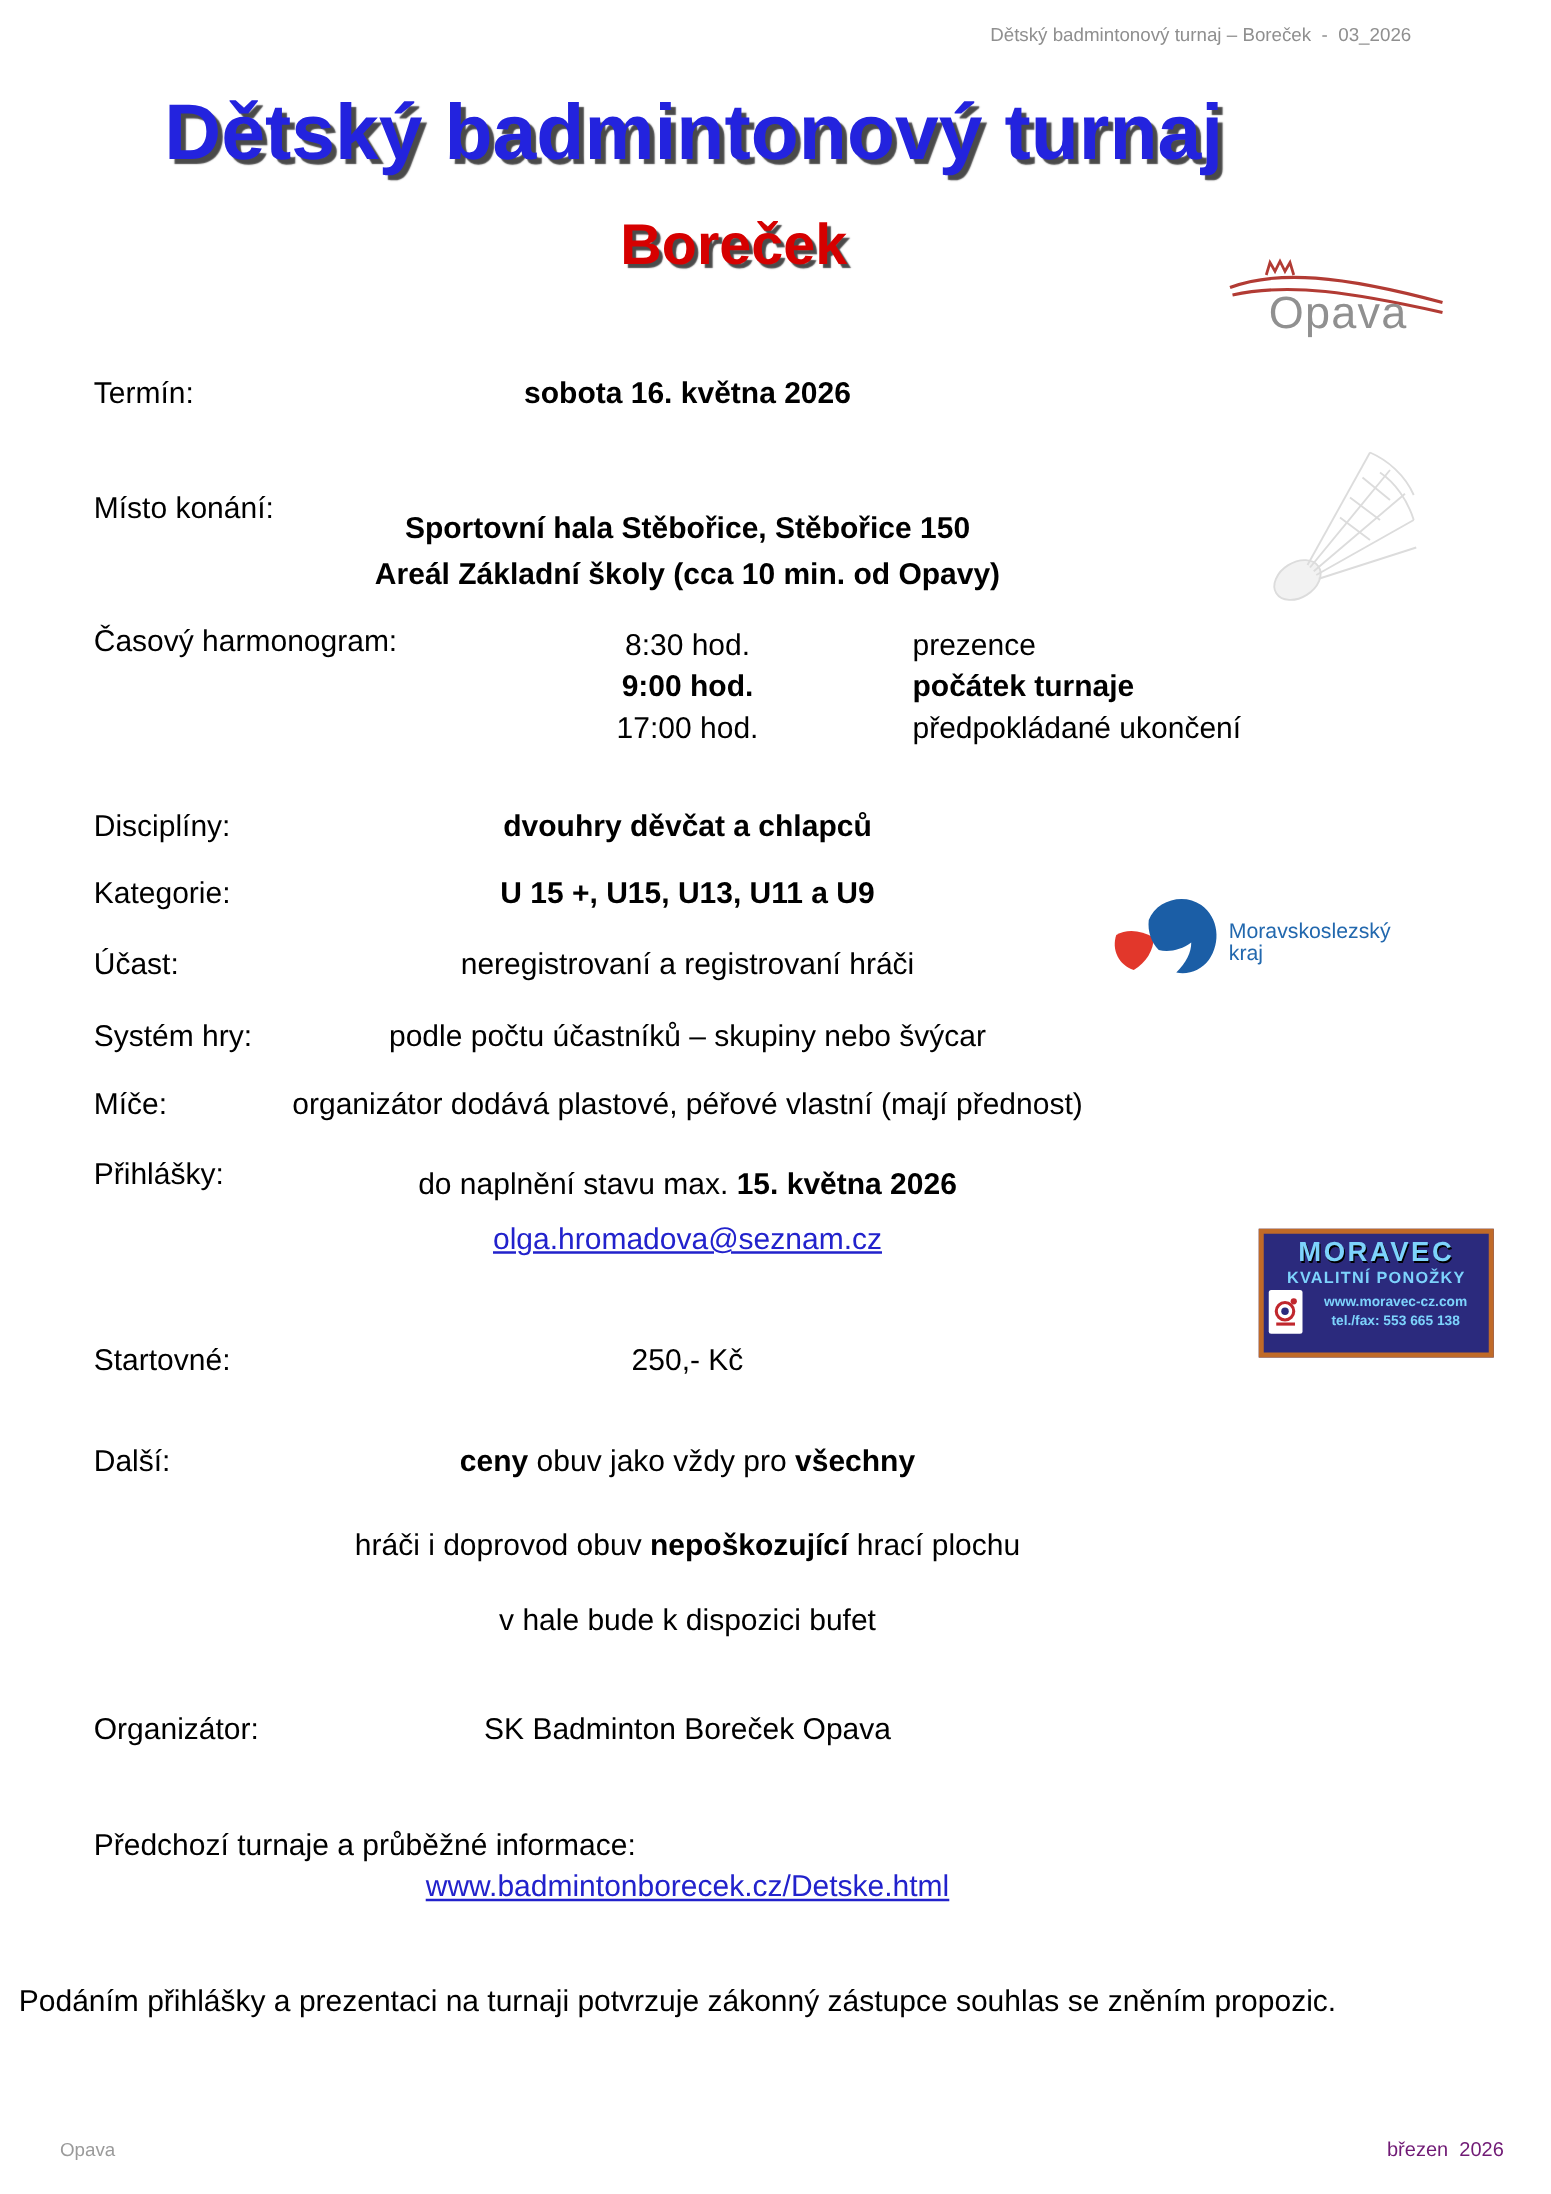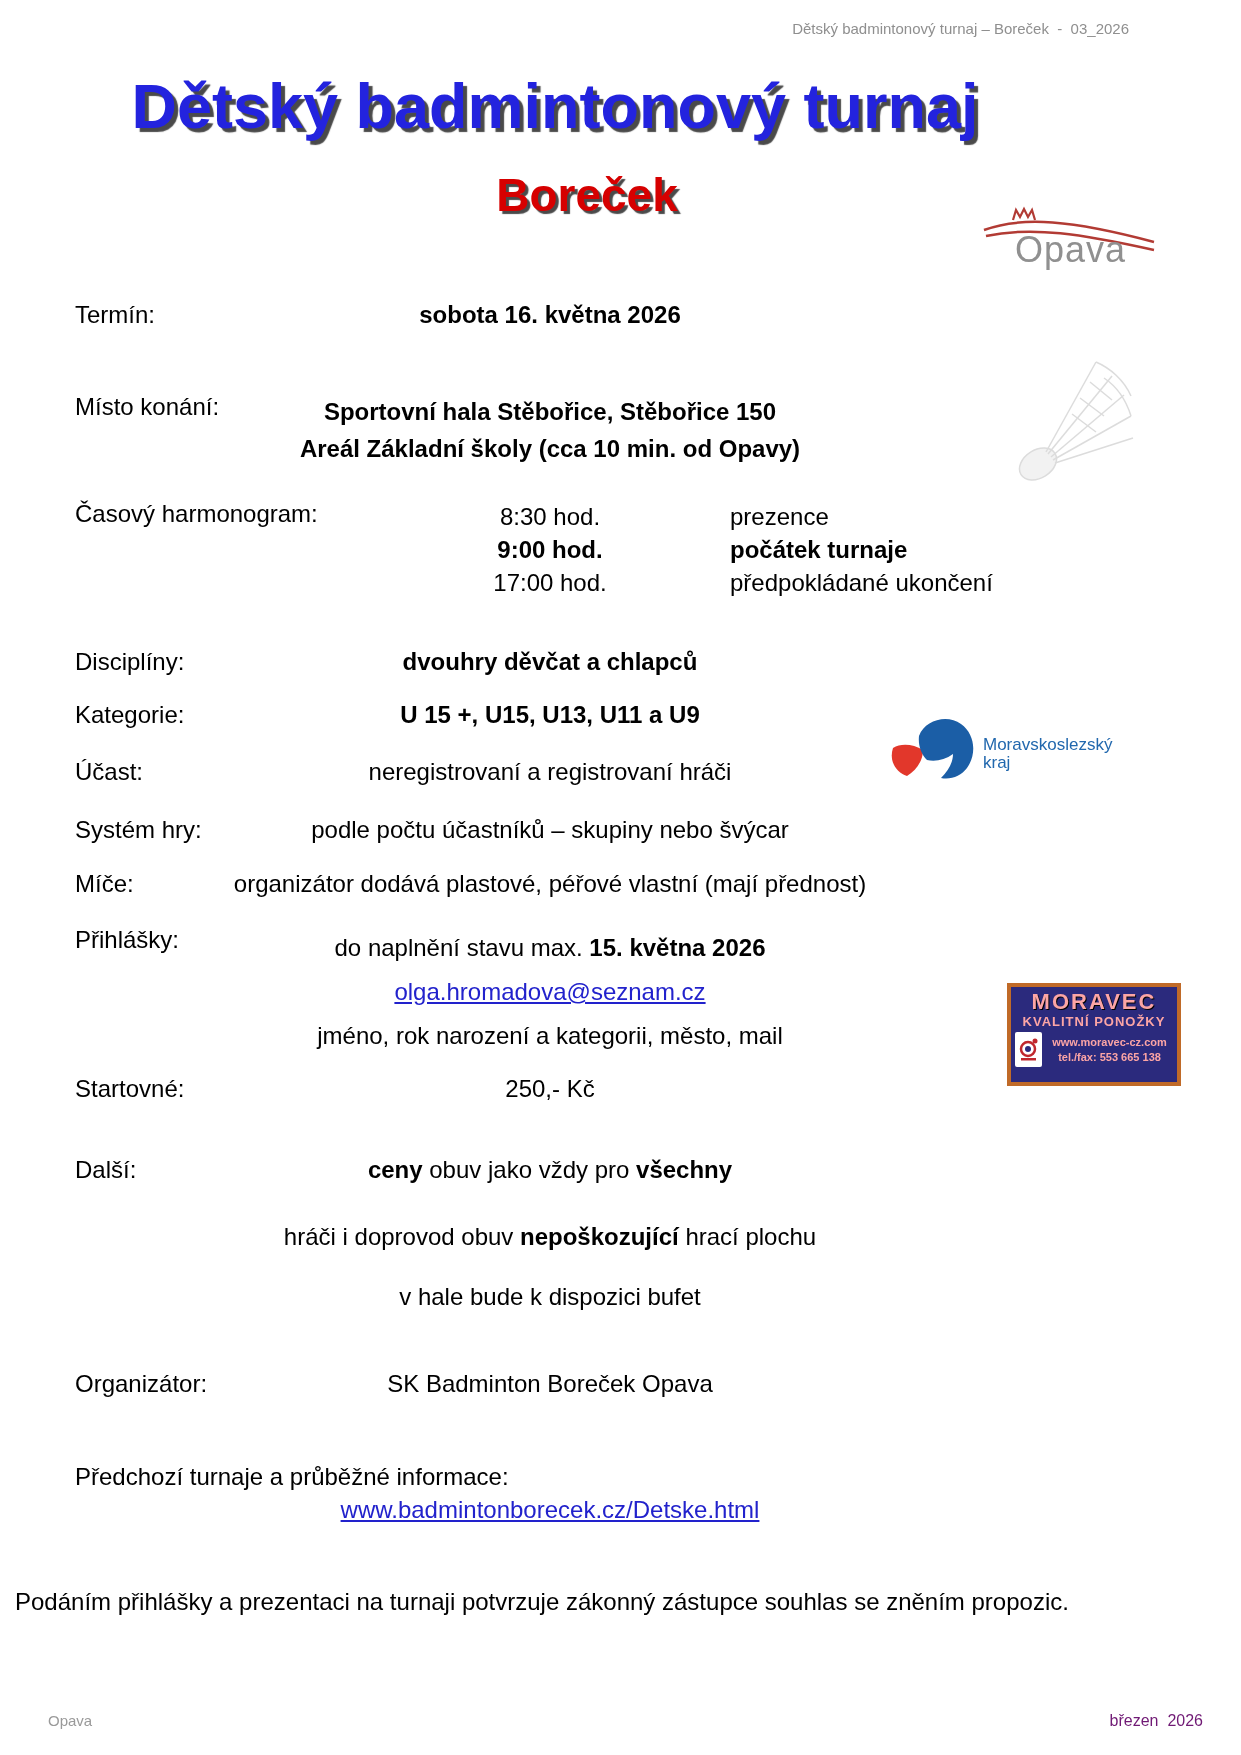--- a/index.html
+++ b/index.html
@@ -20,39 +20,39 @@
     position:absolute; top:168px; left:0; width:1110px; margin:0;
     text-align:center; font-size:46px; font-weight:bold; color:#d60000;
     text-shadow:3px 3px 1px #4a4a4a;
     padding-left:32px;
   }
   .row { position:absolute; left:0; width:1241px; font-size:24px; line-height:1.2; }
   .lbl { position:absolute; left:75px; top:0; white-space:nowrap; }
   .val { margin-left:75px; width:950px; text-align:center; }
   .val.left { text-align:left; }
   .bold { font-weight:bold; }
-  .lh37 { line-height:37px; }
+  .lh37 { line-height:37px;margin-top:11px; }
   .lh44 { line-height:44px; }
   .sched-line { display:flex; line-height:33px; }
   .sched-time { margin-left:330px; width:290px; text-align:center; }
   .sched-desc { margin-left:35px; text-align:left; }
   .link { color:#2222cc; text-decoration:underline; cursor:pointer; }
   .consent { position:absolute; top:1588px; left:15px; width:1211px; font-size:24px; }
   .footer-left  { position:absolute; top:1712px; left:48px;  font-size:15px; color:#9a9a9a; }
   .footer-right { position:absolute; top:1712px; right:38px; font-size:16px; color:#701a75; white-space:pre; }
 
   .opava-logo { position:absolute; left:982px; top:190px; }
   .shuttle    { position:absolute; left:1000px; top:348px; }
   .msk-logo   { position:absolute; left:885px; top:710px; }
 
   .moravec {
-    position:absolute; left:1007px; top:983px; width:174px; height:103px;
+    position:absolute; left:1007px; top:983px; width:188px; height:103px;
     box-sizing:border-box; background:#2b2a7d; border:4px solid #c06a28;
     display:flex; flex-direction:column; align-items:center;
-    padding:2px 4px; color:#fca5a5;
+    padding:2px 4px; color:#7dd3fc;
   }
   .moravec-title { font-size:22px; font-weight:bold; letter-spacing:2px; line-height:25px; text-shadow:1px 1px 0 #000; }
   .moravec-sub   { font-size:13px; font-weight:bold; letter-spacing:1px; line-height:15px; white-space:nowrap; }
   .moravec-bottom{ display:flex; width:100%; margin-top:3px; align-items:center; gap:4px; }
   .moravec-emblem{ width:27px; height:35px; background:#fff; border-radius:2px; flex-shrink:0;
                    display:flex; align-items:center; justify-content:center; }
   .moravec-contact{ flex:1; text-align:center; font-size:11px; font-weight:bold; line-height:15px; white-space:nowrap; }
 </style>
 </head>
 <body>
@@ -165,21 +165,20 @@
   <div class="row" style="top:870px">
     <span class="lbl">Míče:</span>
     <div class="val">organizátor dodává plastové, péřové vlastní (mají přednost)</div>
   </div>
 
   <div class="row" style="top:926px">
     <span class="lbl">Přihlášky:</span>
     <div class="val lh44">
       <div><span>do naplnění stavu max. </span><b>15. května 2026</b></div>
       <div><a class="link">olga.hromadova@seznam.cz</a></div>
-      <div>jméno, rok narození a kategorii, město, mail</div>
     </div>
   </div>
 
   <div class="row" style="top:1075px">
     <span class="lbl">Startovné:</span>
     <div class="val">250,- Kč</div>
   </div>
 
   <div class="row" style="top:1156px">
     <span class="lbl">Další:</span>

